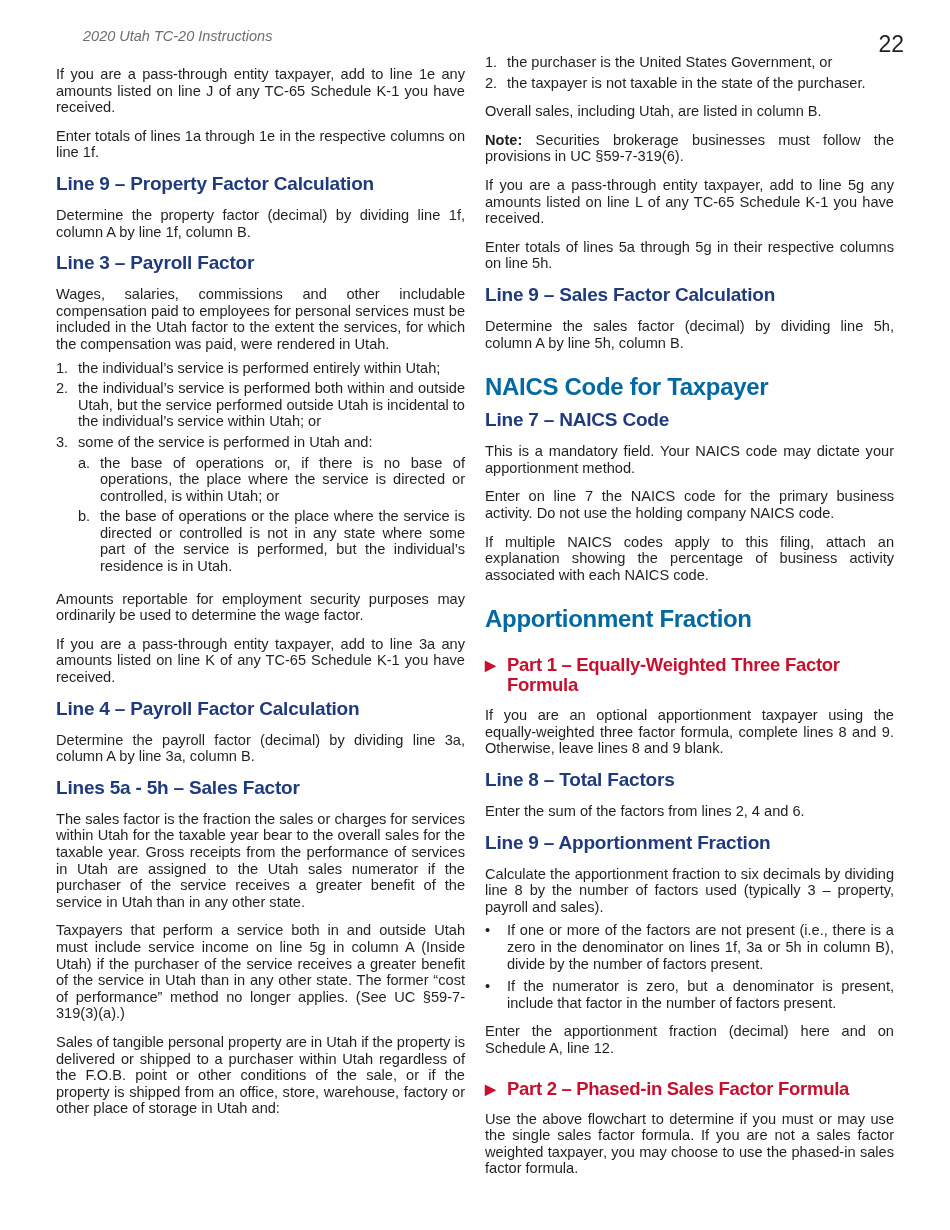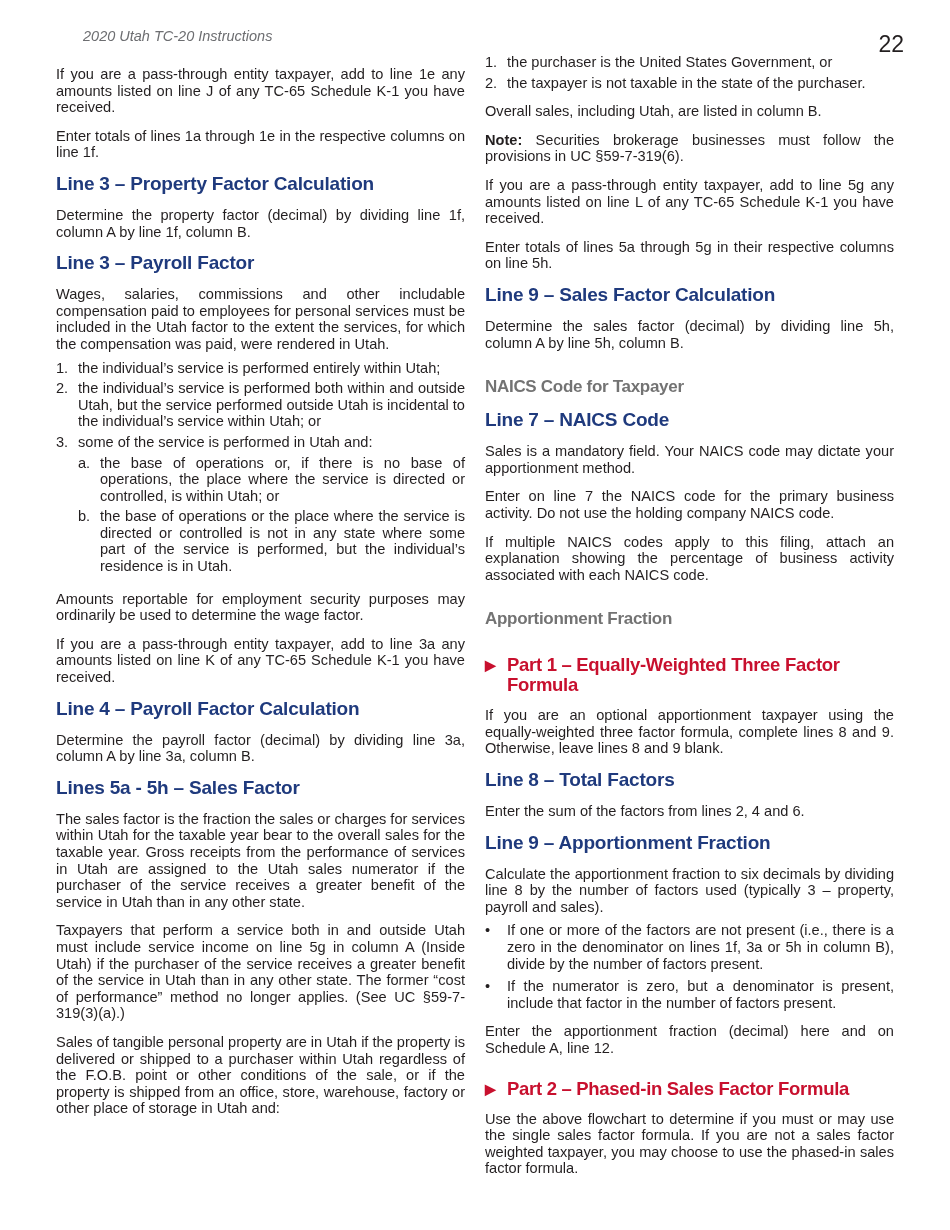--- a/index.html
+++ b/index.html
@@ -21,22 +21,22 @@
     }
     .col-left { left: 56px; }
     .col-right { left: 485px; }
     p { margin: 12px 0 7px 0; text-align: justify; }
     h3 {
       margin: 12px 0 4px 0; font-size: 19px; line-height: 22px;
       font-weight: bold; color: #1f3a7d;
       letter-spacing: -0.2px;
     }
     h2 {
-      margin: 18px 0 8px 0; font-size: 17px; line-height: 28px;
-      font-weight: bold; color: #737373; letter-spacing: -0.3px;
+      margin: 18px 0 8px 0; font-size: 24px; line-height: 28px;
+      font-weight: bold; color: #0369a1; letter-spacing: -0.3px;
     }
     h4.part {
       margin: 22px 0 6px 0; font-size: 18.5px; line-height: 20px;
       font-weight: bold; color: #c8102e; display: flex; letter-spacing: -0.3px;
     }
     h4.part .tri { width: 22px; flex: 0 0 22px; font-size: 14px; line-height: 20px; }
     .numlist { margin: 0 0 7px 0; padding: 0; list-style: none; }
     .numlist > li { display: flex; margin-bottom: 4px; }
     .numlist .num { flex: 0 0 22px; }
     .numlist .txt { flex: 1; text-align: justify; }
@@ -52,21 +52,21 @@
 </head>
 <body>
 
 <div class="running-header">2020 Utah TC-20 Instructions</div>
 <div class="page-number">22</div>
 
 <div class="col col-left">
   <p>If you are a pass-through entity taxpayer, add to line 1e any amounts listed on line J of any TC-65 Schedule K-1 you have received.</p>
   <p>Enter totals of lines 1a through 1e in the respective columns on line 1f.</p>
 
-  <h3>Line 3 –  Property Factor Calculation</h3>
+  <h3>Line 9 –  Property Factor Calculation</h3>
   <p>Determine the property factor (decimal) by dividing line 1f, column A by line 1f, column B.</p>
 
   <h3>Line 3 –  Payroll Factor</h3>
   <p>Wages, salaries, commissions and other includable compensation paid to employees for personal services must be included in the Utah factor to the extent the services, for which the compensation was paid, were rendered in Utah.</p>
 
   <ul class="numlist">
     <li>
       <span class="num">1.</span>
       <span class="txt">the individual’s service is performed entirely within Utah;</span>
     </li>
@@ -120,21 +120,21 @@
     <b class="note">Note:</b><span> Securities brokerage businesses must follow the provisions in UC §59-7-319(6).</span>
   </p>
   <p>If you are a pass-through entity taxpayer, add to line 5g any amounts listed on line L of any TC-65 Schedule K-1 you have received.</p>
   <p>Enter totals of lines 5a through 5g in their respective columns on line 5h.</p>
 
   <h3>Line 9 –  Sales Factor Calculation</h3>
   <p>Determine the sales factor (decimal) by dividing line 5h, column A by line 5h, column B.</p>
 
   <h2 style="margin-top:22px;">NAICS Code for Taxpayer</h2>
   <h3 style="margin-top:0;">Line 7 – NAICS Code</h3>
-  <p>Sales is a mandatory field. Your NAICS code may dictate your apportionment method.</p>
+  <p>This is a mandatory field. Your NAICS code may dictate your apportionment method.</p>
   <p>Enter on line 7 the NAICS code for the primary business activity. Do not use the holding company NAICS code.</p>
   <p>If multiple NAICS codes apply to this filing, attach an explanation showing the percentage of business activity associated with each NAICS code.</p>
 
   <h2 style="margin-top:22px;">Apportionment Fraction</h2>
 
   <h4 class="part">
     <span class="tri">▶</span>
     <span style="padding-right:50px;">Part 1 – Equally-Weighted Three Factor Formula</span>
   </h4>
   <p>If you are an optional apportionment taxpayer using the equally-weighted three factor formula, complete lines 8 and 9. Otherwise, leave lines 8 and 9 blank.</p>

